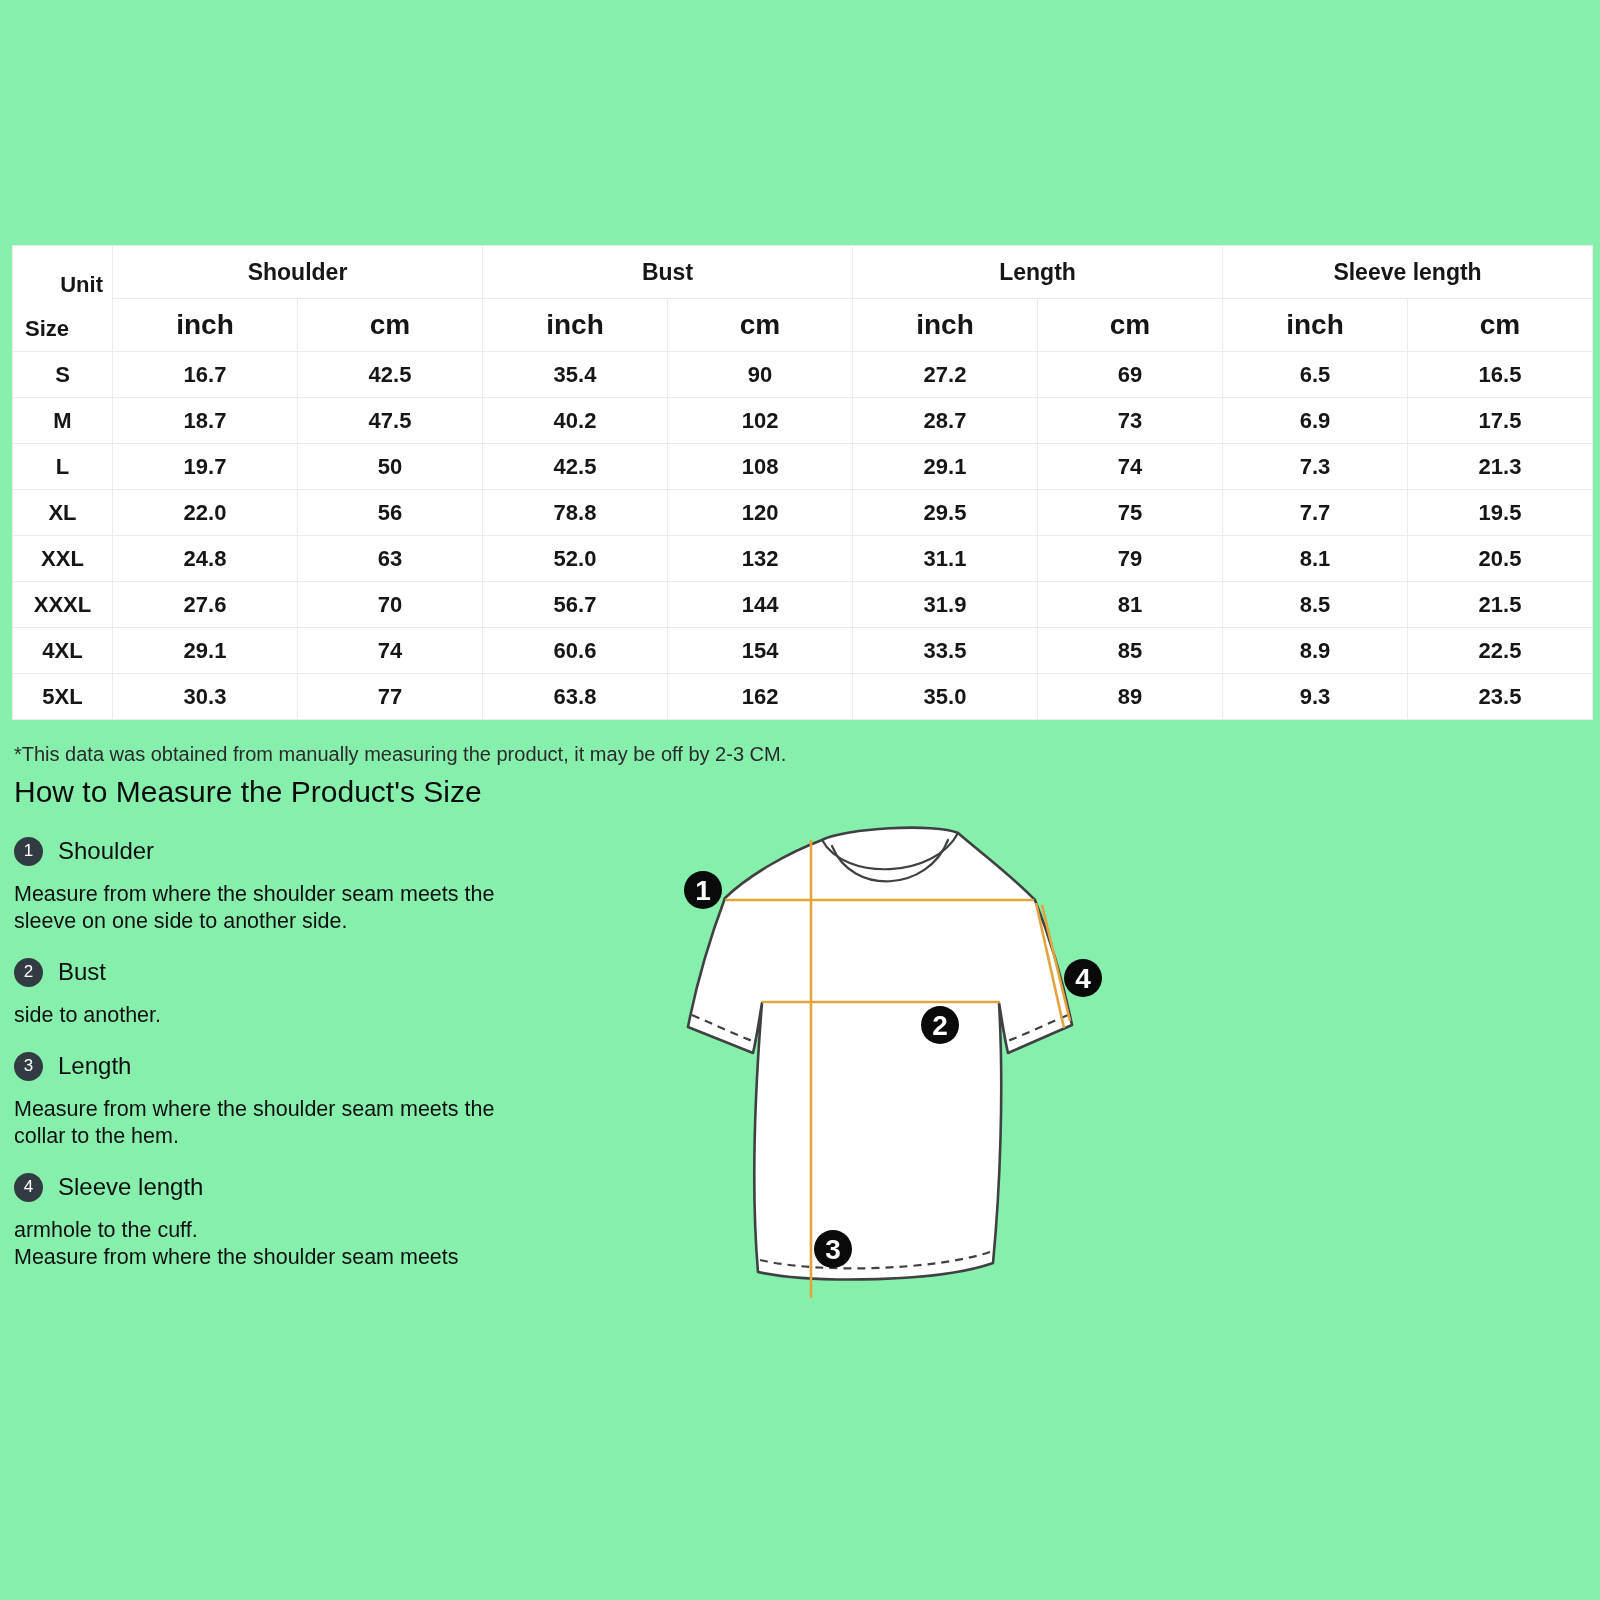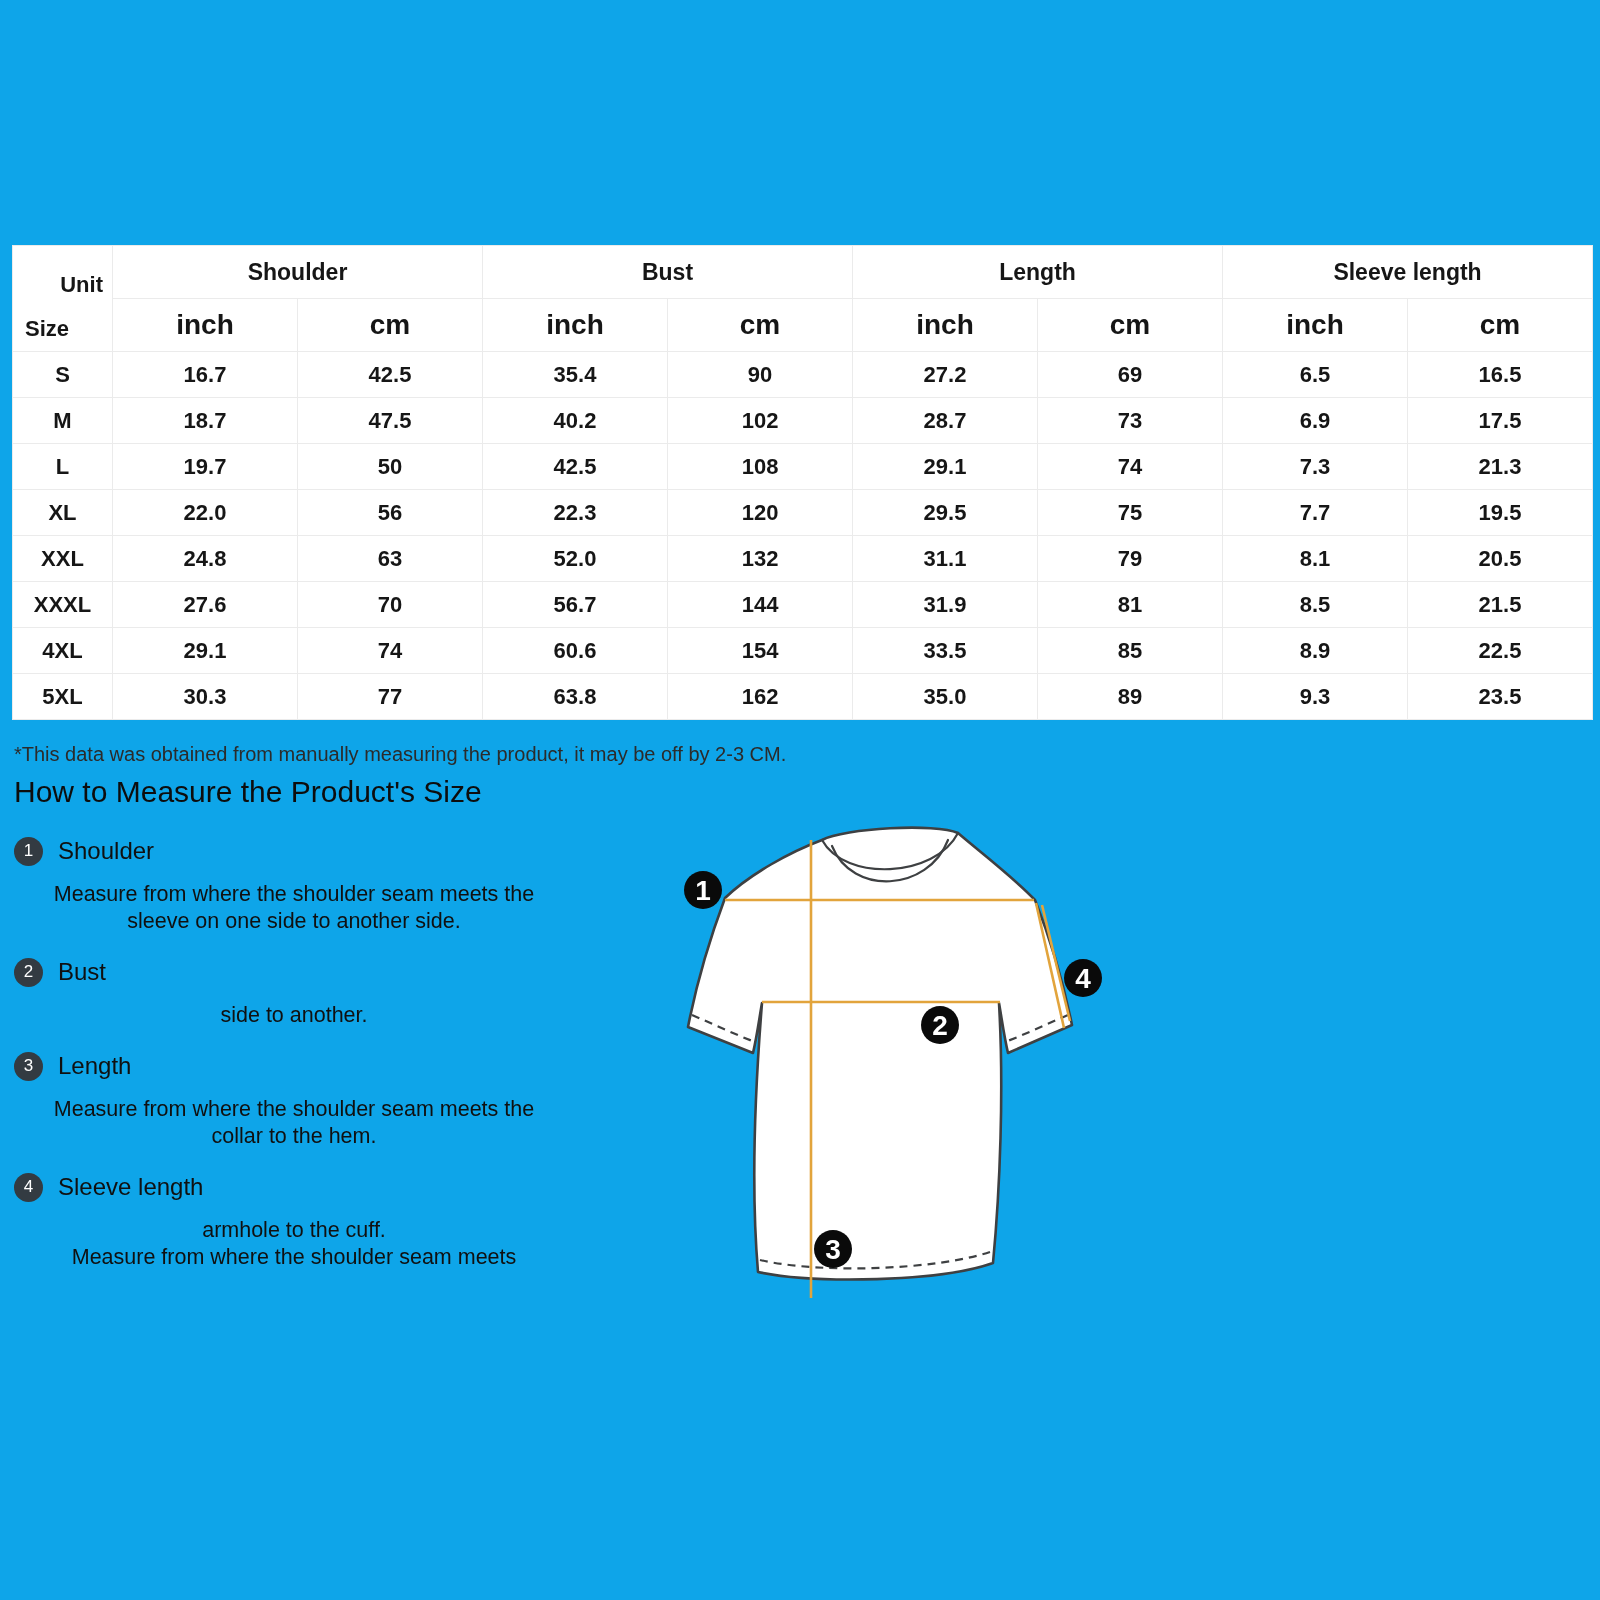--- a/index.html
+++ b/index.html
@@ -1,18 +1,18 @@
 <!DOCTYPE html>
 <html style="--measure-line: #E2A43C; --outline: #3E4042; --marker-bg: #0A0A0A; --badge-bg: #333B42; --table-border: #EBEBEB;"><head>
 <meta charset="utf-8">
 <style>
   html, body { margin: 0; padding: 0; background: #ffffff; }
   .page {
     position: relative; width: 1600px; height: 1600px;
-    background: #0ea5e9; overflow: hidden;
+    background: #86efac; overflow: hidden;
     font-family: "Liberation Sans", "DejaVu Sans", sans-serif;
     color: #141414;
   }
 
   
   .table-wrap { position: absolute; left: 12px; top: 245px; }
   table.size-table { border-collapse: collapse; table-layout: fixed; width: 1580px; }
   table.size-table th, table.size-table td {
     border: 1px solid var(--table-border, #ebebeb);
     text-align: center; vertical-align: middle;
@@ -46,21 +46,21 @@
   .section { margin-bottom: 22px; }
   .section-head { display: flex; align-items: center; gap: 15px; height: 30px; }
   .badge {
     width: 29px; height: 29px; border-radius: 50%;
     background: var(--badge-bg, #333b42); color: #fff;
     display: flex; align-items: center; justify-content: center;
     font-size: 17px; font-weight: 400; flex: 0 0 auto;
   }
   .section-title { font-size: 24px; font-weight: 400; color: #101010; }
   .section-desc { margin-top: 15px; font-size: 21.5px; line-height: 27px; color: #101010; }
-  .desc-line { display: block; text-align: center; }
+  .desc-line { display: block; }
 
   
   .diagram { position: absolute; left: 640px; top: 790px; width: 480px; height: 530px; }
   .ol { stroke: var(--outline, #3e4042); stroke-width: 2.6; fill: #fff;
         stroke-linejoin: round; stroke-linecap: round; }
   .cl { stroke: var(--outline, #3e4042); stroke-width: 2.2; fill: none; stroke-linecap: round; }
   .ds { stroke: var(--outline, #3e4042); stroke-width: 2.2; fill: none; stroke-dasharray: 8 6; }
   .ln { stroke: var(--measure-line, #e2a43c); stroke-width: 2.6; fill: none; }
   .mk { fill: var(--marker-bg, #0a0a0a); }
   .mn { fill: #ffffff; font-family: "Liberation Sans", "DejaVu Sans", sans-serif;
@@ -137,21 +137,21 @@
             <td>108</td>
             <td>29.1</td>
             <td>74</td>
             <td>7.3</td>
             <td>21.3</td>
           </tr>
           <tr>
             <td>XL</td>
             <td>22.0</td>
             <td>56</td>
-            <td>22.3</td>
+            <td>78.8</td>
             <td>120</td>
             <td>29.5</td>
             <td>75</td>
             <td>7.7</td>
             <td>19.5</td>
           </tr>
           <tr>
             <td>XXL</td>
             <td>24.8</td>
             <td>63</td>

